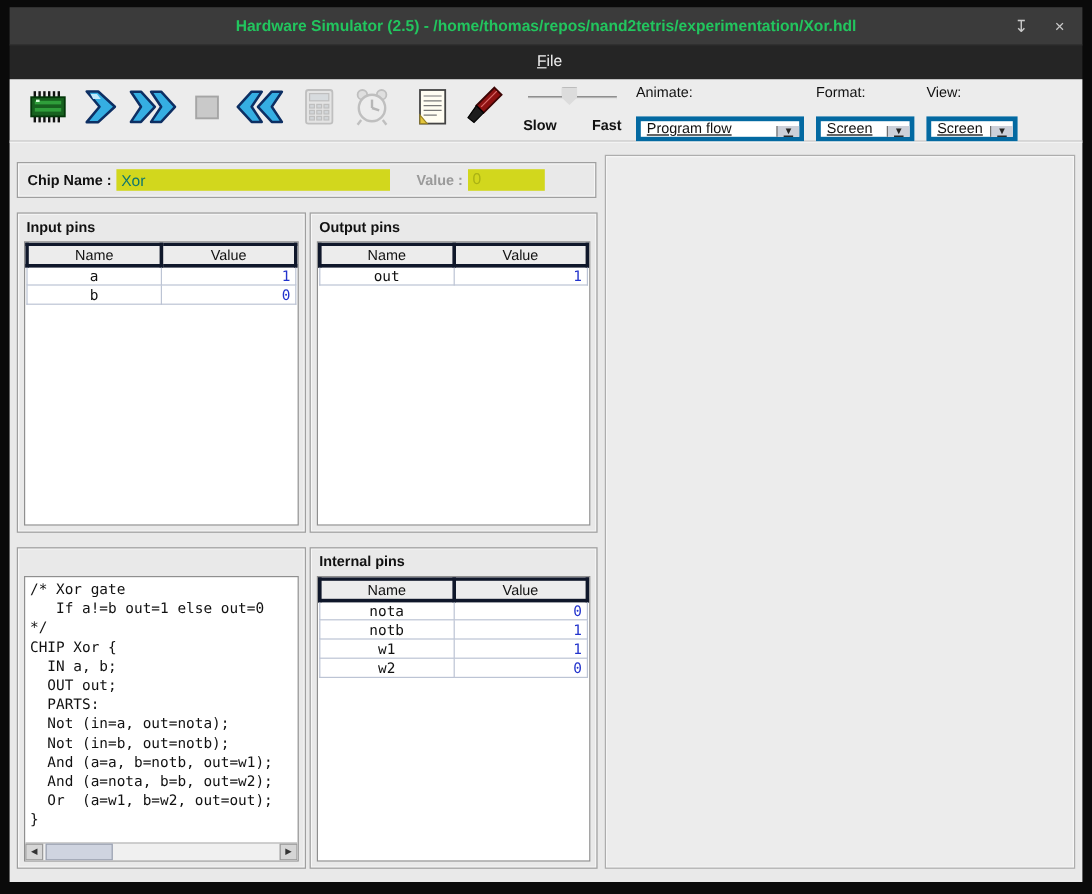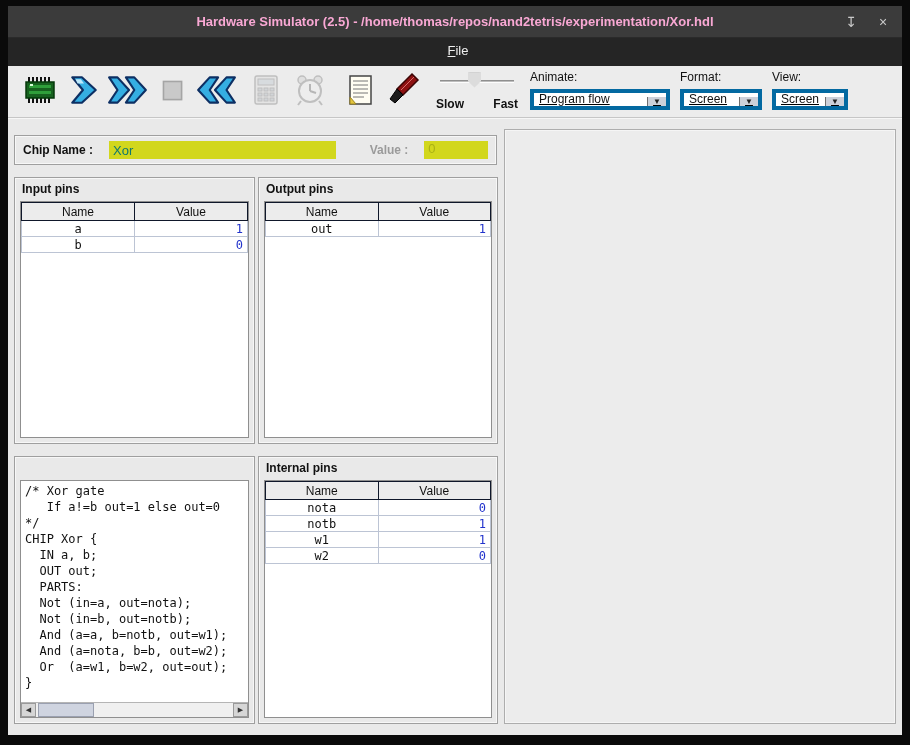--- a/index.html
+++ b/index.html
@@ -10,21 +10,21 @@
     padding:6px 8px 10px 8px; position:relative;
   }
   .win { width:894px; height:729px; display:flex; flex-direction:column; }
 
   
   .titlebar {
     height:32px; background:#3b3b3b; position:relative;
     display:flex; align-items:center; justify-content:center;
     border-bottom:1px solid #2a2a2a;
   }
-  .titlebar .title { color:#f9a8d4; font-size:13px; font-weight:bold; }
+  .titlebar .title { color:#22c55e; font-size:13px; font-weight:bold; }
   .win-controls { position:absolute; right:10px; top:0; height:32px; display:flex; align-items:center; gap:14px; }
   .win-btn { color:#c9c9c9; font-size:14px; width:18px; text-align:center; cursor:default; }
 
   
   .menubar {
     height:28px; background:#252525; display:flex; align-items:center; padding-left:6px;flex-direction:column;
   }
   .menu-item { color:#efefef; font-size:13px; padding:5px 10px; }
   .menu-item u { text-decoration:underline; }
 
@@ -43,36 +43,36 @@
   }
   .speed .thumb {
     position:absolute; left:32px; top:2px; width:13px; height:15px;
     background:#dcdcdc; clip-path:polygon(0 0,100% 0,100% 58%,50% 100%,0 58%);
     filter:drop-shadow(0 0 1px #555);
   }
   .speed-labels { position:absolute; left:0; right:0; bottom:2px; display:flex; justify-content:space-between; }
   .speed-labels span { font-size:12px; font-weight:bold; color:#111; }
 
   .combo-group { display:flex; flex-direction:column; justify-content:flex-start; height:44px; margin-right:10px; }
-  .combo-label { font-size:12px; color:#111; margin-bottom:5px; }
+  .combo-label { font-size:12px; color:#111; margin-bottom:13px; }
   .combo { display:flex; border:4px solid #0369a1; background:#fff; height:21px; align-items:flex-end;text-decoration:underline; }
   .combo .val { font-size:12px; color:#111; padding:3px 6px 0 5px; white-space:nowrap; overflow:hidden; flex:1; }
   .combo .btn {
     width:19px; background:#ccd0d9; border-left:1px solid #6f6f6f;
     display:flex; align-items:center; justify-content:center; font-size:8px; color:#222;
   }
 
   
   .content { flex:1; background:#e9e9e9; position:relative; border-top:1px solid #f6f6f6; }
 
   .etched { border:1px solid #9f9f9f; box-shadow:inset 0 0 0 1px #f7f7f7; }
 
   .chip-row {
     position:absolute; left:6px; top:16px; width:483px; height:30px;
-    display:flex; align-items:center; padding:0 8px; gap:16px; background:#e9e9e9;
+    display:flex; align-items:center; padding:0 8px; gap:4px; background:#e9e9e9;
   }
   .chip-label { font-size:12px; font-weight:bold; color:#111; white-space:nowrap; }
   .chip-name-field {
     width:228px; height:18px; background:#d2d71d; border:none; outline:none;
     font-family:"Liberation Sans", sans-serif; font-size:13px; color:#0f766e; padding:0 4px;
   }
   .time-label { font-size:12px; font-weight:bold; color:#9a9a9a; white-space:nowrap; margin-left:18px; }
   .time-field {
     width:64px; height:18px; background:#d2d71d; font-size:13px; color:#aab214; padding:0 4px;
     font-family:"Liberation Sans", sans-serif;
@@ -80,21 +80,21 @@
 
   .panel { position:absolute; background:#e9e9e9; }
   .panel-title { font-size:12px; font-weight:bold; color:#111; padding:4px 13px 3px 7px; }
   .panel-body {
     position:absolute; top:23px; left:5px; right:5px; bottom:5px;
     background:#fff; border:1px solid #8f8f8f; overflow:hidden;
   }
 
   table.pins { border-collapse:collapse; width:100%; table-layout:fixed; }
   table.pins th {
-    background:#ececec; border:1px solid #0f172a; font-weight:normal;
+    background:#ececec; border:3px solid #0f172a; font-weight:normal;
     font-size:12px; color:#111; height:18px; text-align:center;
   }
   table.pins td {
     border:1px solid #bcc4d4; height:16px; font-family:"DejaVu Sans Mono", monospace; font-size:12px;
   }
   td.nm { text-align:center; color:#111; }
   td.vl { text-align:right; color:#2233cc; padding-right:4px; }
 
   .hdl-code {
     white-space:pre; font-family:"DejaVu Sans Mono", monospace; font-size:12px; line-height:16px;

